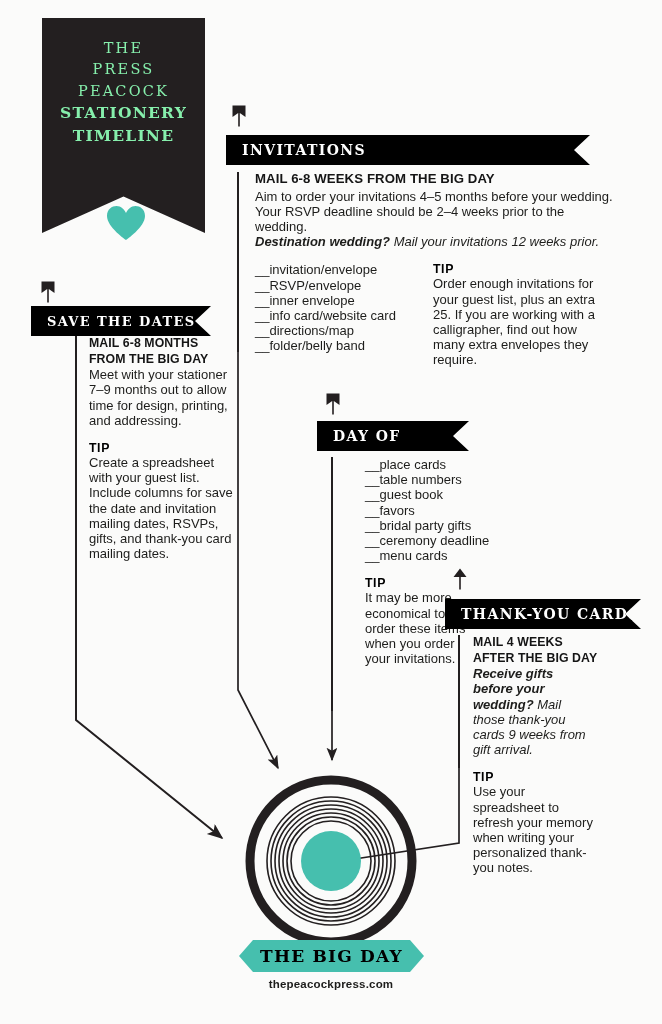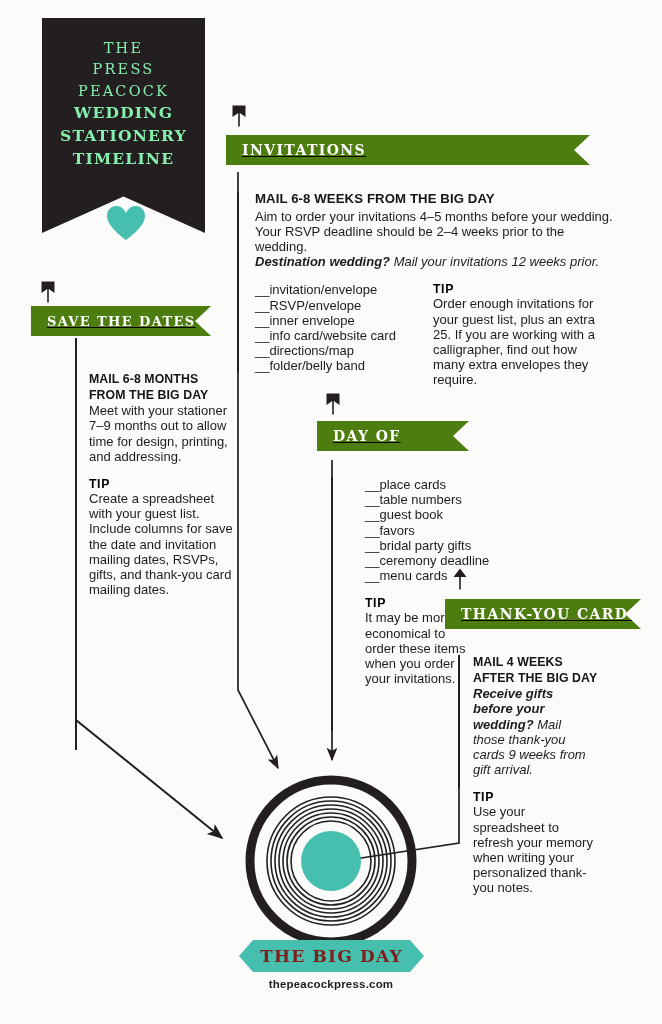--- a/index.html
+++ b/index.html
@@ -34,40 +34,40 @@
   .title-text .lite{font-weight:normal;font-size:14.5px;letter-spacing:2.2px;}
   .title-text .heavy{font-size:15.5px;letter-spacing:1.2px;}
 
   .heart{
     position:absolute;left:106px;top:205px;width:40px;height:36px;
   }
 
   
   .banner{
     position:absolute;height:30px;
-    background:#4d7c0f;
+    background:#000000;
     display:flex;align-items:center;
     clip-path:polygon(0 0,100% 0,calc(100% - 16px) 50%,100% 100%,0 100%);
     text-decoration:underline;
   }
   .banner .label{
     color:#ffffff;
     font-family:"DejaVu Serif", serif;
     font-weight:bold;
     font-size:14px;
     letter-spacing:1.4px;
     margin-left:16px;
     white-space:nowrap;
   }
   .banner.small .label{font-size:13px;text-align:center;}
 
   .marker{position:absolute;width:14px;height:22px;}
 
   
-  .block{position:absolute;margin-top:20px;}
+  .block{position:absolute;}
   .block .rule{
     position:absolute;left:0;top:0;width:2px;background:#231f20;
   }
   .body{
     font-size:13px;line-height:15.2px;color:#1d1d1b;
     font-family:"Liberation Sans", sans-serif;
   }
   .hd{
     font-weight:bold;font-size:12.3px;line-height:14.6px;
     letter-spacing:.1px;color:#151515;margin-bottom:1px;
@@ -82,21 +82,21 @@
   .bull{position:absolute;left:243px;top:773px;width:176px;height:176px;}
 
   
   .bottom-banner{
     position:absolute;left:239px;top:940px;width:185px;height:32px;
     background:#46bfae;
     clip-path:polygon(14px 0,calc(100% - 14px) 0,100% 50%,calc(100% - 14px) 100%,14px 100%,0 50%);
     display:flex;align-items:center;justify-content:center;
   }
   .bottom-banner .label{
-    color:#7f1d1d;font-family:"DejaVu Serif", serif;font-weight:bold;
+    color:#000000;font-family:"DejaVu Serif", serif;font-weight:bold;
     font-size:17px;letter-spacing:1.2px;
   }
   .url{
     position:absolute;left:0;top:978px;width:662px;text-align:center;
     font-weight:bold;font-size:11.5px;color:#1d1d1b;letter-spacing:.2px;
   }
 </style>
 </head>
 <body>
 
@@ -116,36 +116,35 @@
     <path d="M332,460 L332,760" fill="none" stroke="#231f20" stroke-width="1.7" marker-end="url(#arw)"></path>
 
     <path d="M459,768 L459,843 L335,862" fill="none" stroke="#231f20" stroke-width="1.7"></path>
   </svg>
 
   <div class="title-ribbon">
     <div class="title-text">
       <div class="lite">THE</div>
       <div class="lite">PRESS</div>
       <div class="lite">PEACOCK</div>
-      <div class="heavy">WEDDING</div>
       <div class="heavy">STATIONERY</div>
       <div class="heavy">TIMELINE</div>
     </div>
   </div>
   <svg class="heart" viewBox="0 0 40 36">
     <path d="M20 35 C20 35 1 22 1 11 C1 4 6 1 10.5 1 C15 1 18.5 4.5 20 8 C21.5 4.5 25 1 29.5 1 C34 1 39 4 39 11 C39 22 20 35 20 35 Z" fill="#46bfae"></path>
   </svg>
 
   <svg class="marker" style="left:41px;top:281px;" viewBox="0 0 14 22">
     <path d="M0.5,0.5 L13.5,0.5 L13.5,12 L7.8,8 L7.8,21.5 L6.2,21.5 L6.2,8 L0.5,12 Z" fill="#231f20"></path>
   </svg>
   <div class="banner small" style="left:31px;top:306px;width:180px;">
     <span class="label">SAVE THE DATES</span>
   </div>
-  <div class="block" style="left:75px;top:352px;width:160px;">
+  <div class="block" style="left:75px;top:336px;width:160px;">
     <div class="rule" style="height:378px;"></div>
     <div style="margin-left:14px;">
       <div class="hd">MAIL 6-8 MONTHS</div>
       <div class="hd">FROM THE BIG DAY</div>
       <div class="body">Meet with your stationer 7–9 months out to allow time for design, printing, and addressing.</div>
       <div class="sp"></div>
       <div class="tip-h">TIP</div>
       <div class="body">Create a spreadsheet with your guest list. Include columns for save the date and invitation mailing dates, RSVPs, gifts, and thank-you card mailing dates.</div>
     </div>
   </div>

